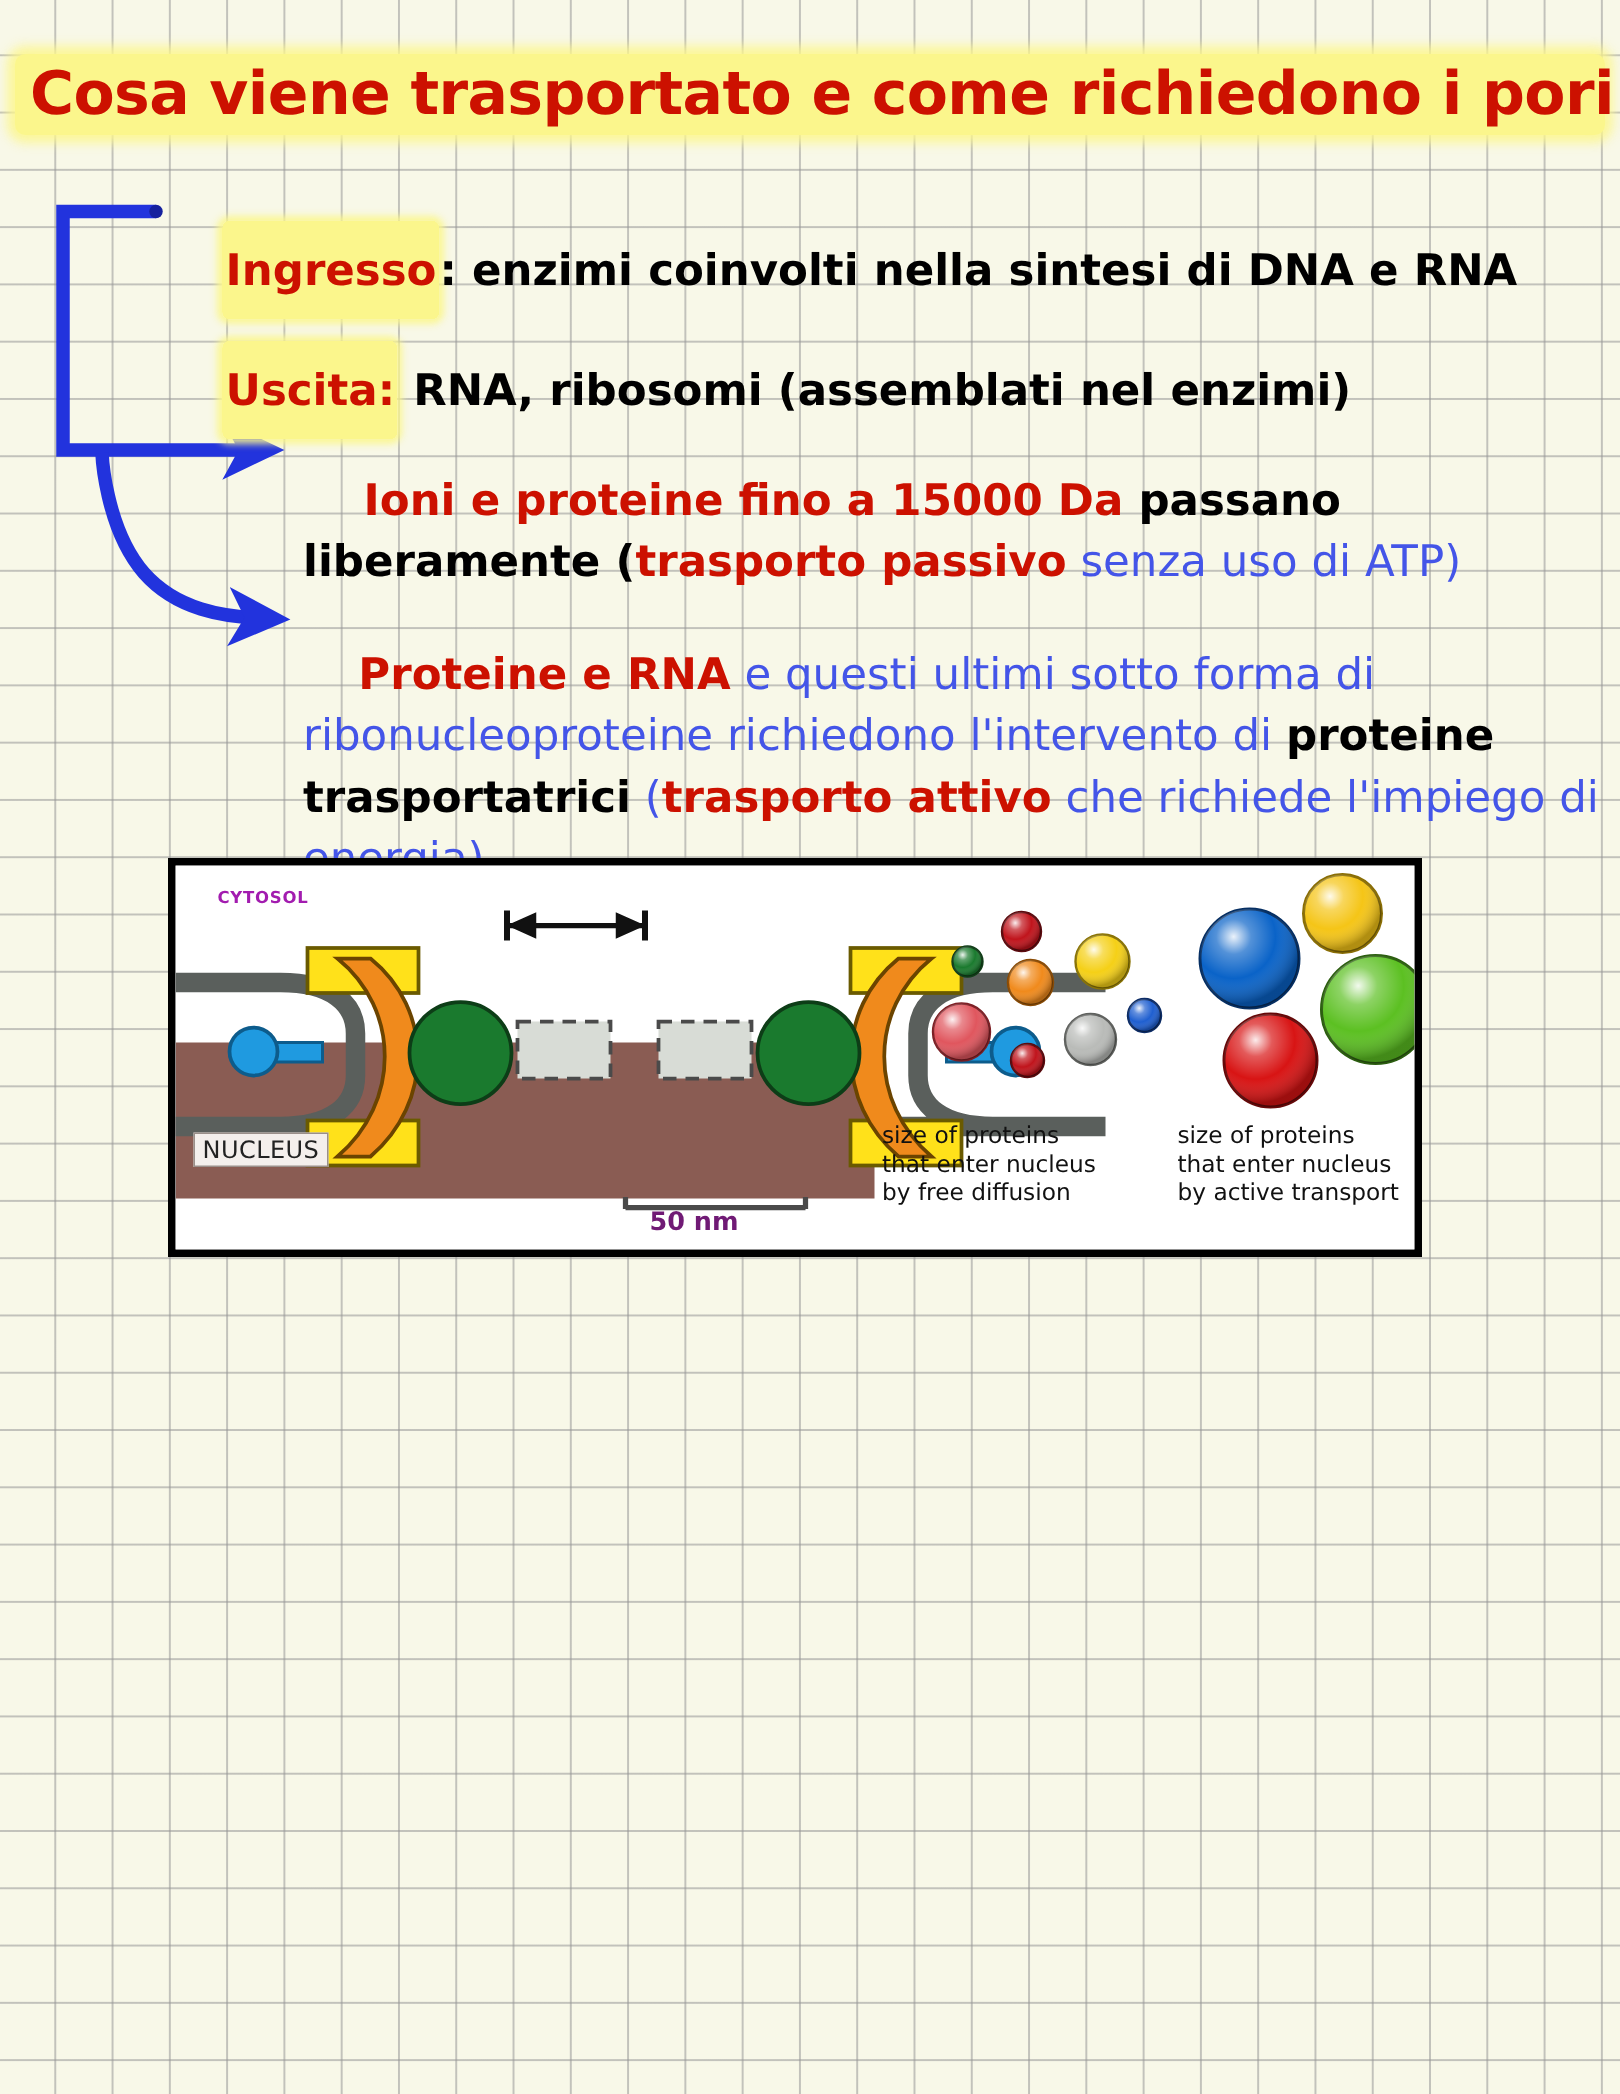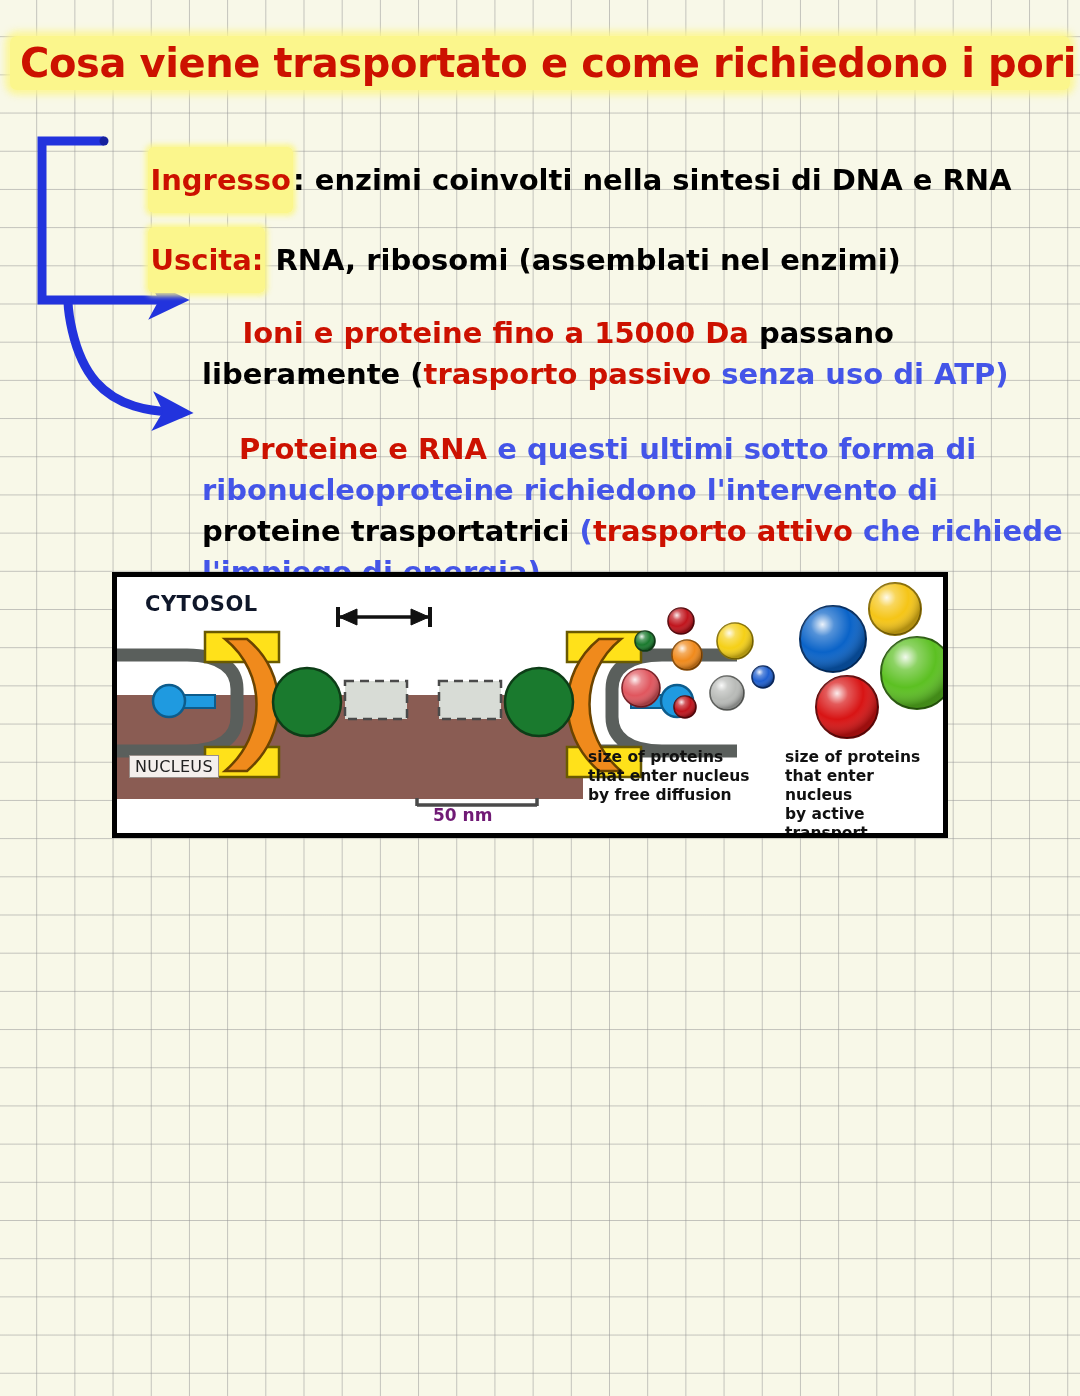--- a/index.html
+++ b/index.html
@@ -51,21 +51,21 @@
   .txt-block {
     position: absolute;
     font-size: 29px;
     font-weight: bold;
     line-height: 40px;
     color: #2233dd;
     white-space: pre-wrap;
   }
   .red { color: #cc1100; }
   .blue { color: #000000; }
-  .blue-light { color: #4455e8; font-weight: bold; }
+  .blue-light { color: #4455e8; font-weight: normal; }
   .hl {
     background: #fbf68c;
     border-radius: 5px;
     box-shadow: 0 0 5px 3px rgba(251,246,140,0.9);
     padding: 16px 2px;
   }
 
   #block-ingresso {
     left: 108px;
     top: 120px;
@@ -105,32 +105,32 @@
     border: 5px solid #000000;
     box-sizing: border-box;
     overflow: hidden;
   }
   #figure-svg { display: block; width: 826px; height: 256px; }
 
   .cap {
     position: absolute;
     font-family: "DejaVu Sans", sans-serif;
     font-size: 15.5px;
-    font-weight: bold;
+    font-weight: normal;
     line-height: 19px;
     color: #111111;
     white-space: pre-line;
   }
   #caption-diffusion { left: 471px; top: 171px; }
   #caption-active   { left: 668px; top: 171px; }
   #label-cytosol {
     position: absolute;
     left: 28px; top: 15px;
-    font-size: 21px; font-weight: bold;
-    color: #0f172a; letter-spacing: 0.5px;
+    font-size: 11px; font-weight: bold;
+    color: #a21caf; letter-spacing: 0.5px;
   }
   #label-nucleus {
     position: absolute;
     left: 12px; top: 178px;
     font-size: 16px; font-weight: normal;
     color: #222222; letter-spacing: 0.3px;
     background: #f4efec;
     border: 1px solid #9a8f8a;
     padding: 1px 5px;
   }

